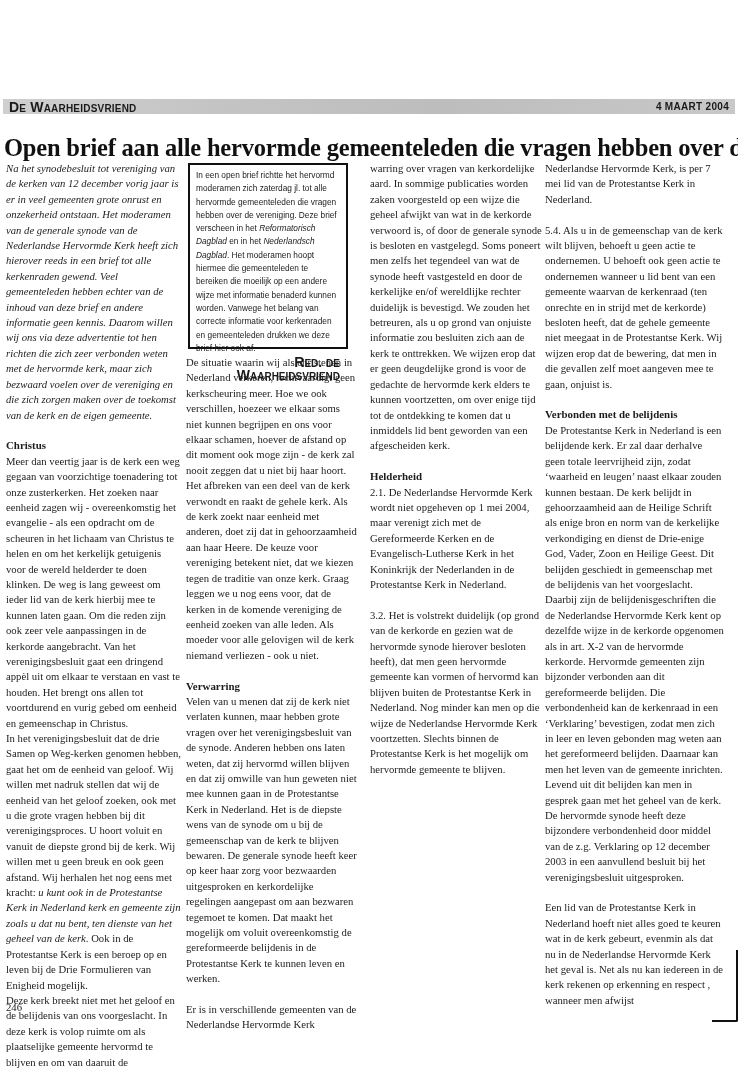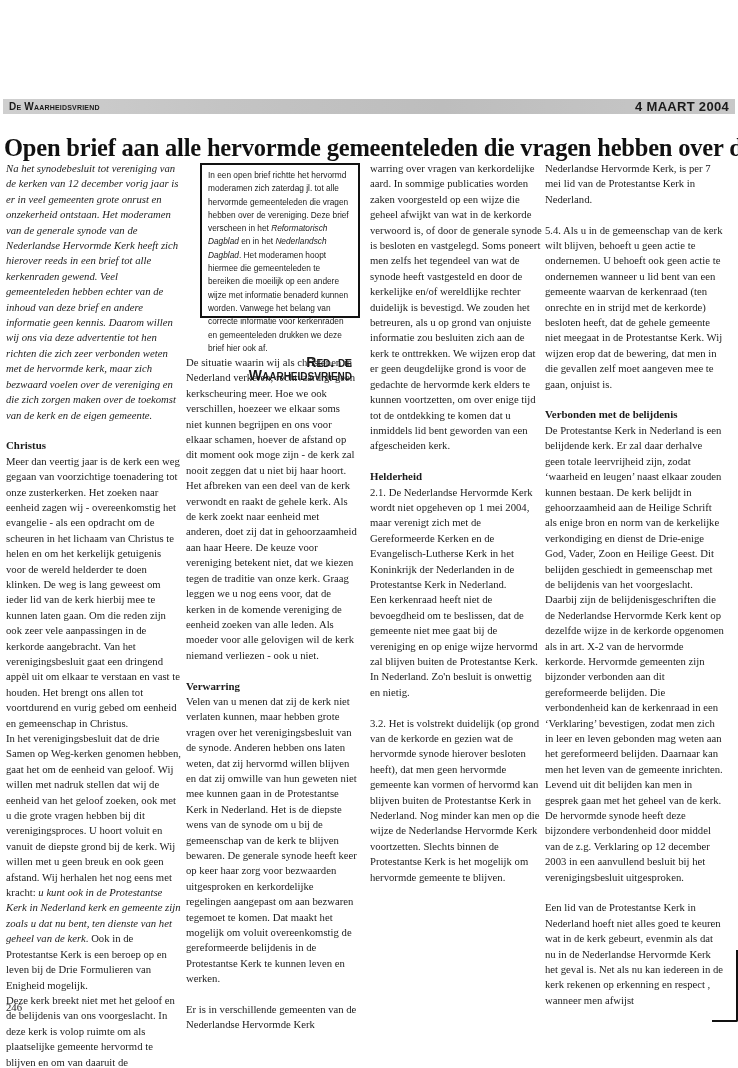--- a/index.html
+++ b/index.html
@@ -4,25 +4,25 @@
 <style>
   html, body { margin: 0; padding: 0; background: #ffffff; }
   body { width: 738px; height: 1068px; position: relative; overflow: hidden; color: #1a1a1a; }
   .header-bar {
     position: absolute; left: 3px; top: 99px; width: 732px; height: 15px;
     background: linear-gradient(90deg, #cfcfcf 0%, #c4c4c4 30%, #bdbdbd 60%, #c8c8c8 100%);
     display: flex; align-items: center; justify-content: space-between;
     box-sizing: border-box; padding: 0 6px;
   }
   .masthead {
-    font-family: "Liberation Sans", sans-serif; font-weight: bold; font-size: 10px;
+    font-family: "Liberation Sans", sans-serif; font-weight: bold; font-size: 14px;
     font-variant: small-caps; letter-spacing: 0.2px; color: #1a1a1a;
   }
   .date {
-    font-family: "Liberation Sans", sans-serif; font-weight: bold; font-size: 13px;
+    font-family: "Liberation Sans", sans-serif; font-weight: bold; font-size: 10px;
     letter-spacing: 0.3px; color: #1a1a1a;
   }
   .headline {
     position: absolute; left: 4px; top: 117px; width: 734px;
     font-family: "Liberation Serif", serif; font-size: 24.5px; line-height: 30px;
     white-space: nowrap; color: #111; letter-spacing: -0.2px;
   }
   .col {
     position: absolute; top: 161px;
     font-family: "Liberation Serif", serif; font-size: 10.7px; line-height: 15.4px;
@@ -31,21 +31,21 @@
   .col p { margin: 0; }
   .col .gap { height: 15.4px; }
   .col h3 { margin: 0; font-size: 10.9px; font-weight: bold; line-height: 15.4px; }
   .col-1 { left: 6px; width: 176px; }
   .col-2 { left: 186px; width: 172px; top: 355px; }
   .col-3 { left: 370px; width: 172px; }
   .col-4 { left: 545px; width: 180px; }
   .intro { font-style: italic; }
   .em { font-style: italic; }
   .boxnote {
-    position: absolute; left: 200px; top: 163px; width: 160px; height: 155px;
+    position: absolute; left: 188px; top: 163px; width: 160px; height: 186px;
     border: 2px solid #111; box-sizing: border-box; padding: 4px 6px 2px 6px;
     font-family: "Liberation Sans", sans-serif; font-size: 8.3px; line-height: 13.3px;
     color: #1a1a1a;
   }
   .boxnote .sig {
     text-align: right; font-weight: bold; font-variant: small-caps; font-size: 14px; margin-top: 1px;
   }
   .boxnote .it { font-style: italic; }
   .page-number {
     position: absolute; left: 6px; top: 1001px;
@@ -89,21 +89,20 @@
   <p>Velen van u menen dat zij de kerk niet verlaten kunnen, maar hebben grote vragen over het verenigingsbesluit van de synode. Anderen hebben ons laten weten, dat zij hervormd willen blijven en dat zij omwille van hun geweten niet mee kunnen gaan in de Protestantse Kerk in Nederland. Het is de diepste wens van de synode om u bij de gemeenschap van de kerk te blijven bewaren. De generale synode heeft keer op keer haar zorg voor bezwaarden uitgesproken en kerkordelijke regelingen aangepast om aan bezwaren tegemoet te komen. Dat maakt het mogelijk om voluit overeenkomstig de gereformeerde belijdenis in de Protestantse Kerk te kunnen leven en werken.</p>
   <div class="gap"></div>
   <p style="height:30.8px;overflow:hidden;">Er is in verschillende gemeenten van de Nederlandse Hervormde Kerk verwarring over vragen van kerkordelijke aard. In sommige publicaties worden zaken voorgesteld op een wijze die geheel afwijkt van wat in de kerkorde verwoord is, of door de generale synode is besloten en vastgelegd. Soms poneert men zelfs het tegendeel van wat de synode heeft vastgesteld en door de kerkelijke en/of wereldlijke rechter duidelijk is bevestigd. We zouden het betreuren, als u op grond van onjuiste informatie zou besluiten zich aan de kerk te onttrekken. We wijzen erop dat er geen deugdelijke grond is voor de gedachte de hervormde kerk elders te kunnen voortzetten, om over enige tijd tot de ontdekking te komen dat u inmiddels lid bent geworden van een afgescheiden kerk.</p>
 </div>
 
 <div class="col col-3">
   <p style="text-indent:0">warring over vragen van kerkordelijke aard. In sommige publicaties worden zaken voorgesteld op een wijze die geheel afwijkt van wat in de kerkorde verwoord is, of door de generale synode is besloten en vastgelegd. Soms poneert men zelfs het tegendeel van wat de synode heeft vastgesteld en door de kerkelijke en/of wereldlijke rechter duidelijk is bevestigd. We zouden het betreuren, als u op grond van onjuiste informatie zou besluiten zich aan de kerk te onttrekken. We wijzen erop dat er geen deugdelijke grond is voor de gedachte de hervormde kerk elders te kunnen voortzetten, om over enige tijd tot de ontdekking te komen dat u inmiddels lid bent geworden van een afgescheiden kerk.</p>
   <div class="gap"></div>
   <h3>Helderheid</h3>
   <p>2.1. De Nederlandse Hervormde Kerk wordt niet opgeheven op 1 mei 2004, maar verenigt zich met de Gereformeerde Kerken en de Evangelisch-Lutherse Kerk in het Koninkrijk der Nederlanden in de Protestantse Kerk in Nederland.</p>
-  <p>Een kerkenraad heeft niet de bevoegdheid om te beslissen, dat de gemeente niet mee gaat bij de vereniging en op enige wijze hervormd zal blijven buiten de Protestantse Kerk. In Nederland. Zo'n besluit is onwettig en nietig.</p>
   <div class="gap"></div>
   <p>3.2. Het is volstrekt duidelijk (op grond van de kerkorde en gezien wat de hervormde synode hierover besloten heeft), dat men geen hervormde gemeente kan vormen of hervormd kan blijven buiten de Protestantse Kerk in Nederland. Nog minder kan men op die wijze de Nederlandse Hervormde Kerk voortzetten. Slechts binnen de Protestantse Kerk is het mogelijk om hervormde gemeente te blijven.</p>
   <div class="gap"></div>
 </div>
 
 <div class="col col-4">
   <p>Nederlandse Hervormde Kerk, is per 7 mei lid van de Protestantse Kerk in Nederland.</p>
   <div class="gap"></div>
   <p>5.4. Als u in de gemeenschap van de kerk wilt blijven, behoeft u geen actie te ondernemen. U behoeft ook geen actie te ondernemen wanneer u lid bent van een gemeente waarvan de kerkenraad (ten onrechte en in strijd met de kerkorde) besloten heeft, dat de gehele gemeente niet meegaat in de Protestantse Kerk. Wij wijzen erop dat de bewering, dat men in die gevallen zelf moet aangeven mee te gaan, onjuist is.</p>
   <div class="gap"></div>

